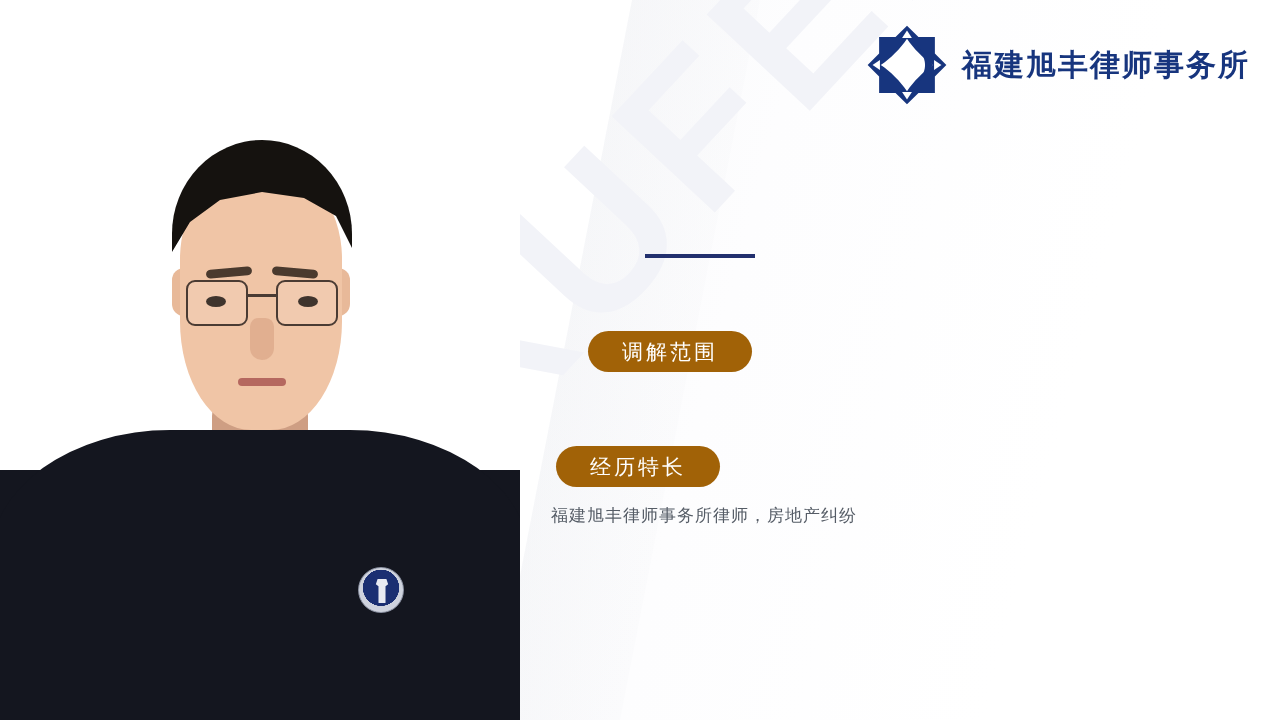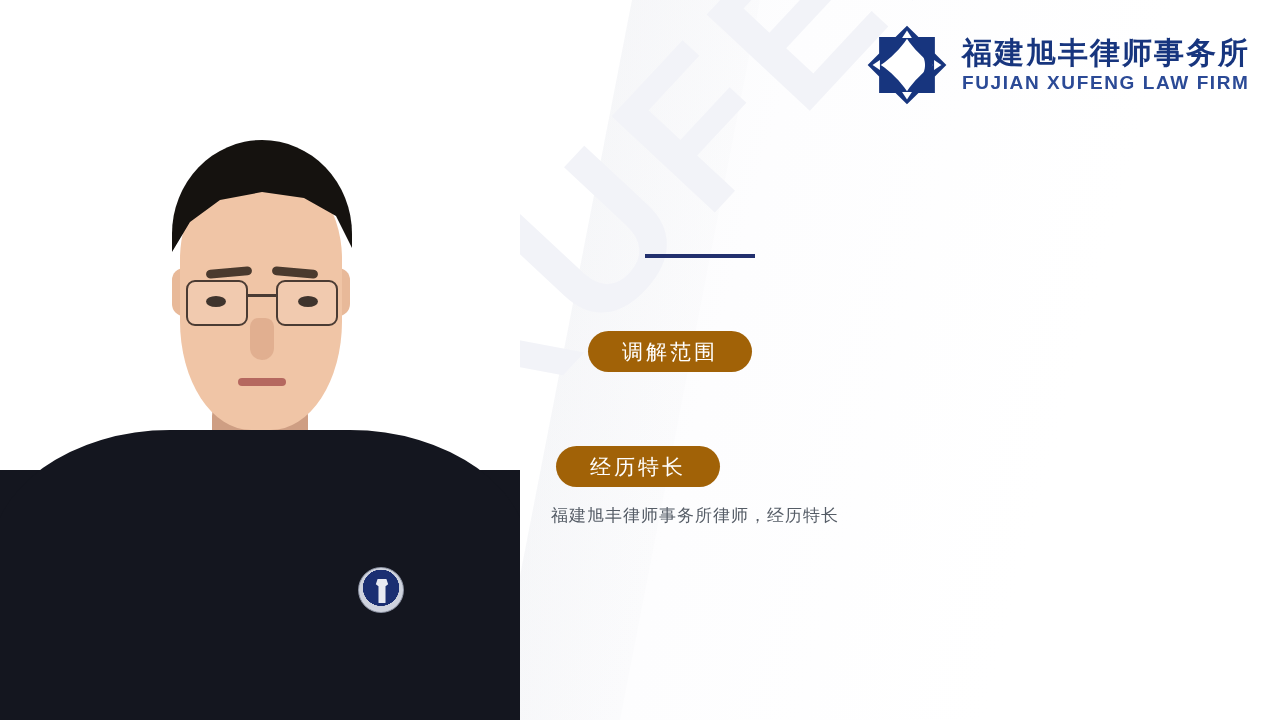--- a/index.html
+++ b/index.html
@@ -264,24 +264,23 @@
       <path d="M50 2 L64 16 L84 16 L84 36 L98 50 L84 64 L84 84 L64 84 L50 98 L36 84 L16 84 L16 64 L2 50 L16 36 L16 16 L36 16 Z" fill="#17357e"></path>
       <path d="M50 18 C58 30 70 42 82 50 C70 58 58 70 50 82 C42 70 30 58 18 50 C30 42 42 30 50 18 Z" fill="#ffffff"></path>
       <path d="M62 26 C70 36 76 44 82 50 C76 56 70 64 62 74 C70 62 72 56 72 50 C72 44 70 38 62 26 Z" fill="#17357e"></path>
       <path d="M50 8 L56 17 L44 17 Z" fill="#ffffff"></path>
       <path d="M50 92 L44 83 L56 83 Z" fill="#ffffff"></path>
       <path d="M8 50 L17 44 L17 56 Z" fill="#ffffff"></path>
       <path d="M92 50 L83 56 L83 44 Z" fill="#ffffff"></path>
     </svg>
     <div class="logo-text">
       <div class="logo-cn">福建旭丰律师事务所</div>
-      <div class="logo-en">FUJIAN XUFENG LAW FIRM</div>
     </div>
   </div>
 
   <div class="name-rule"></div>
 
   <div class="pill pill-1">调解范围</div>
 
   <div class="pill pill-2">经历特长</div>
-  <div class="detail detail-2">福建旭丰律师事务所律师，经历特长</div>
+  <div class="detail detail-2">福建旭丰律师事务所律师，房地产纠纷</div>
 
 </div>
 
 </body></html>

